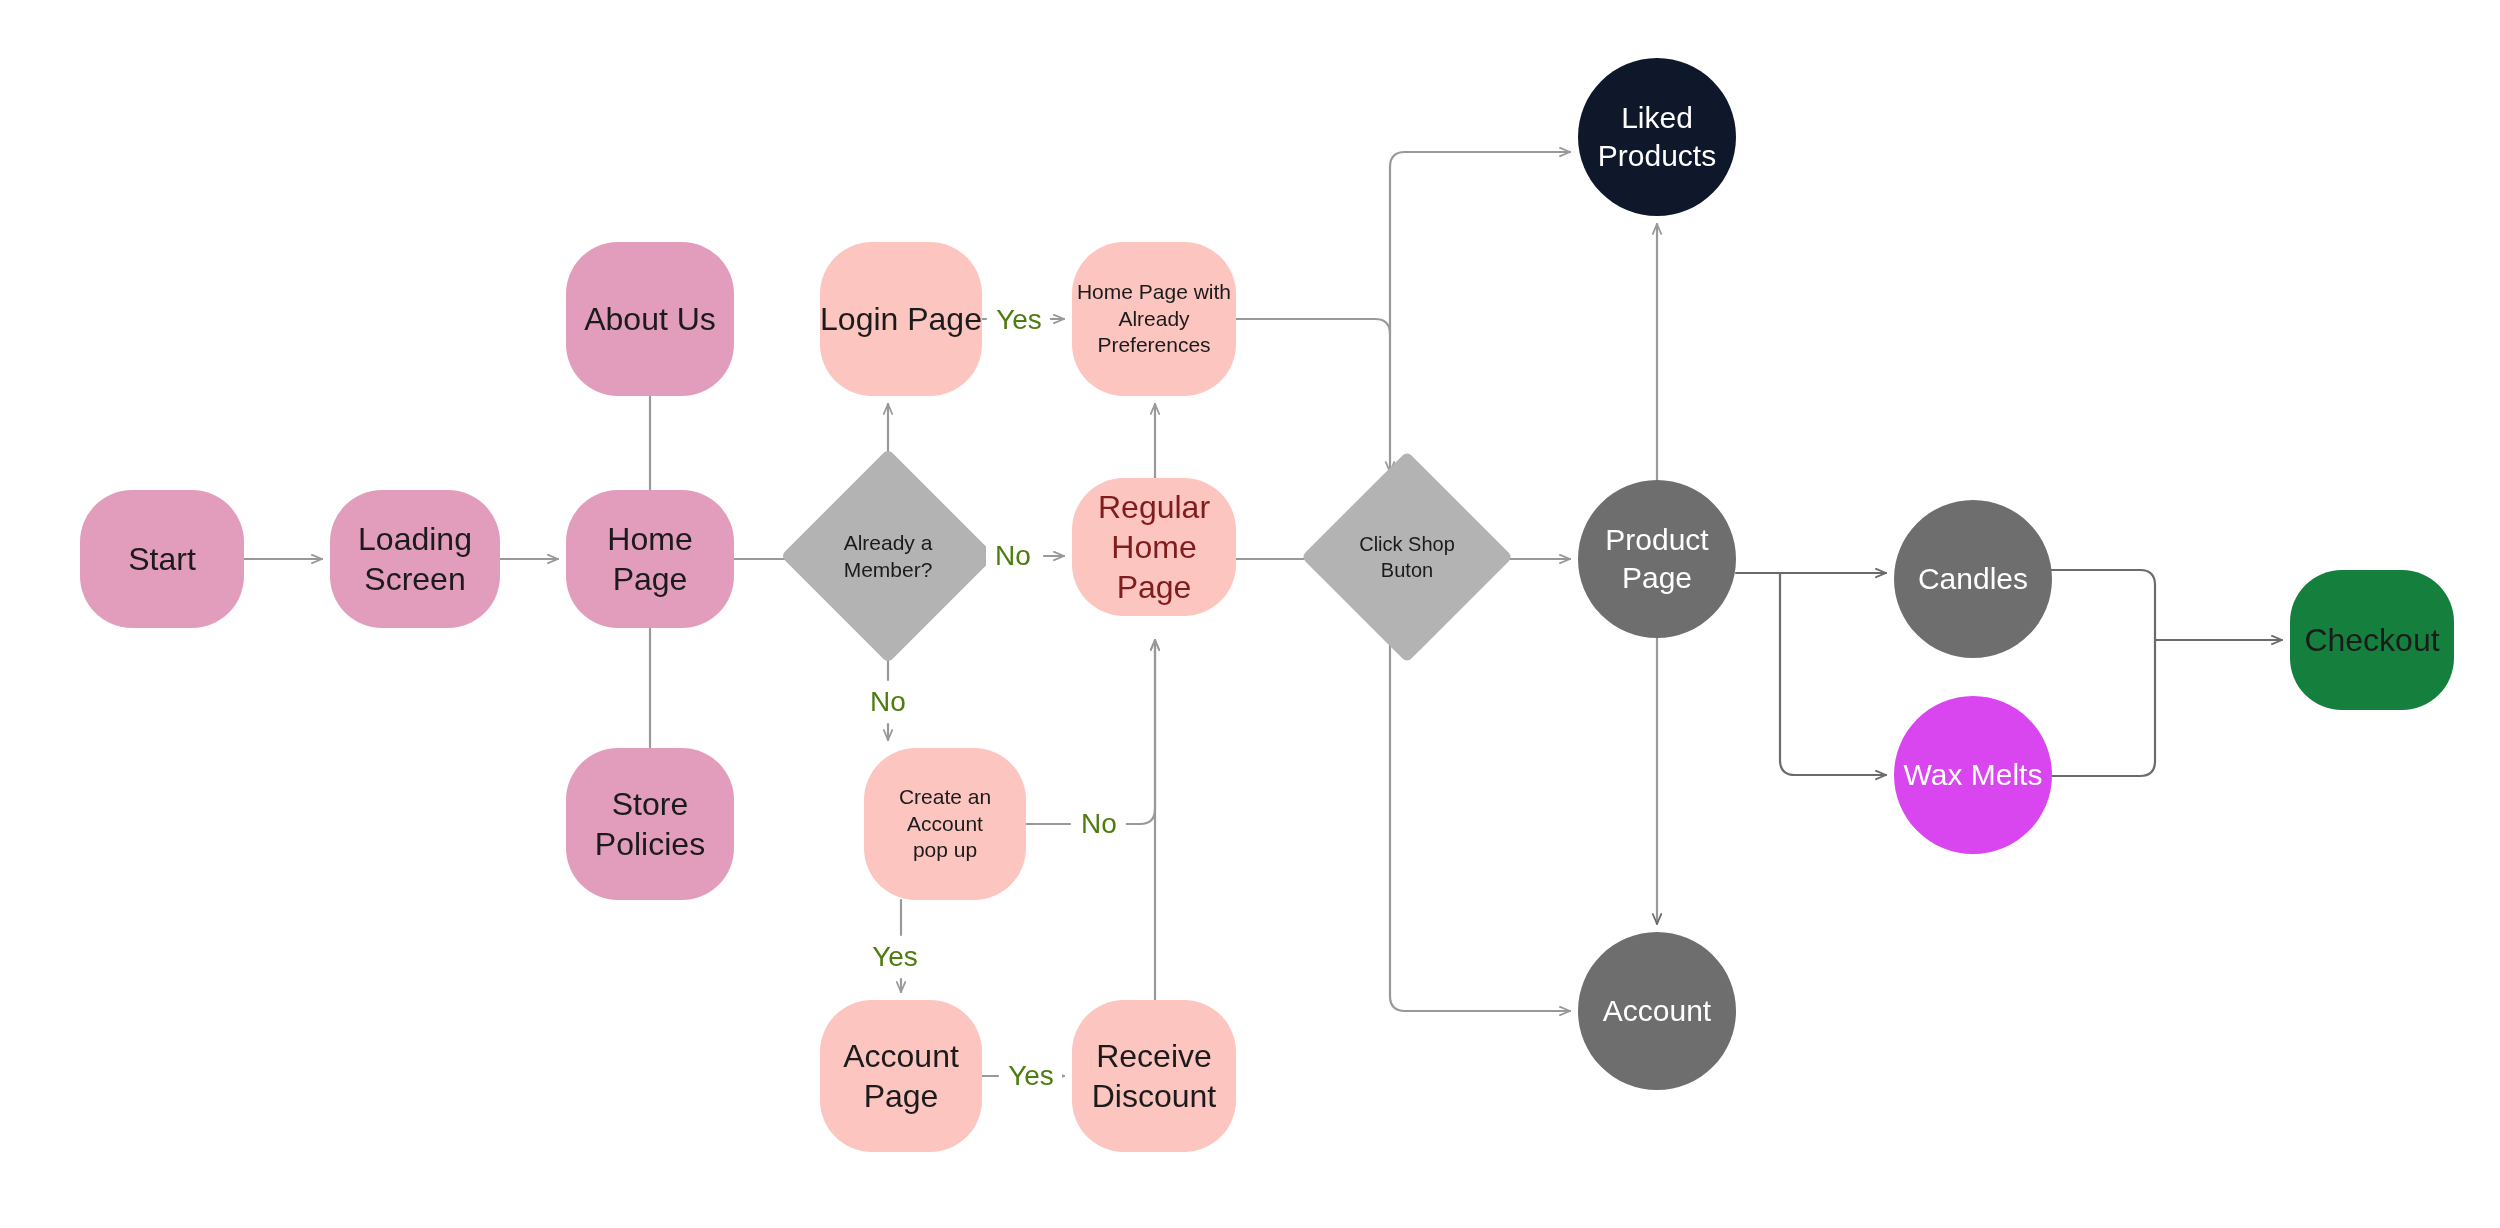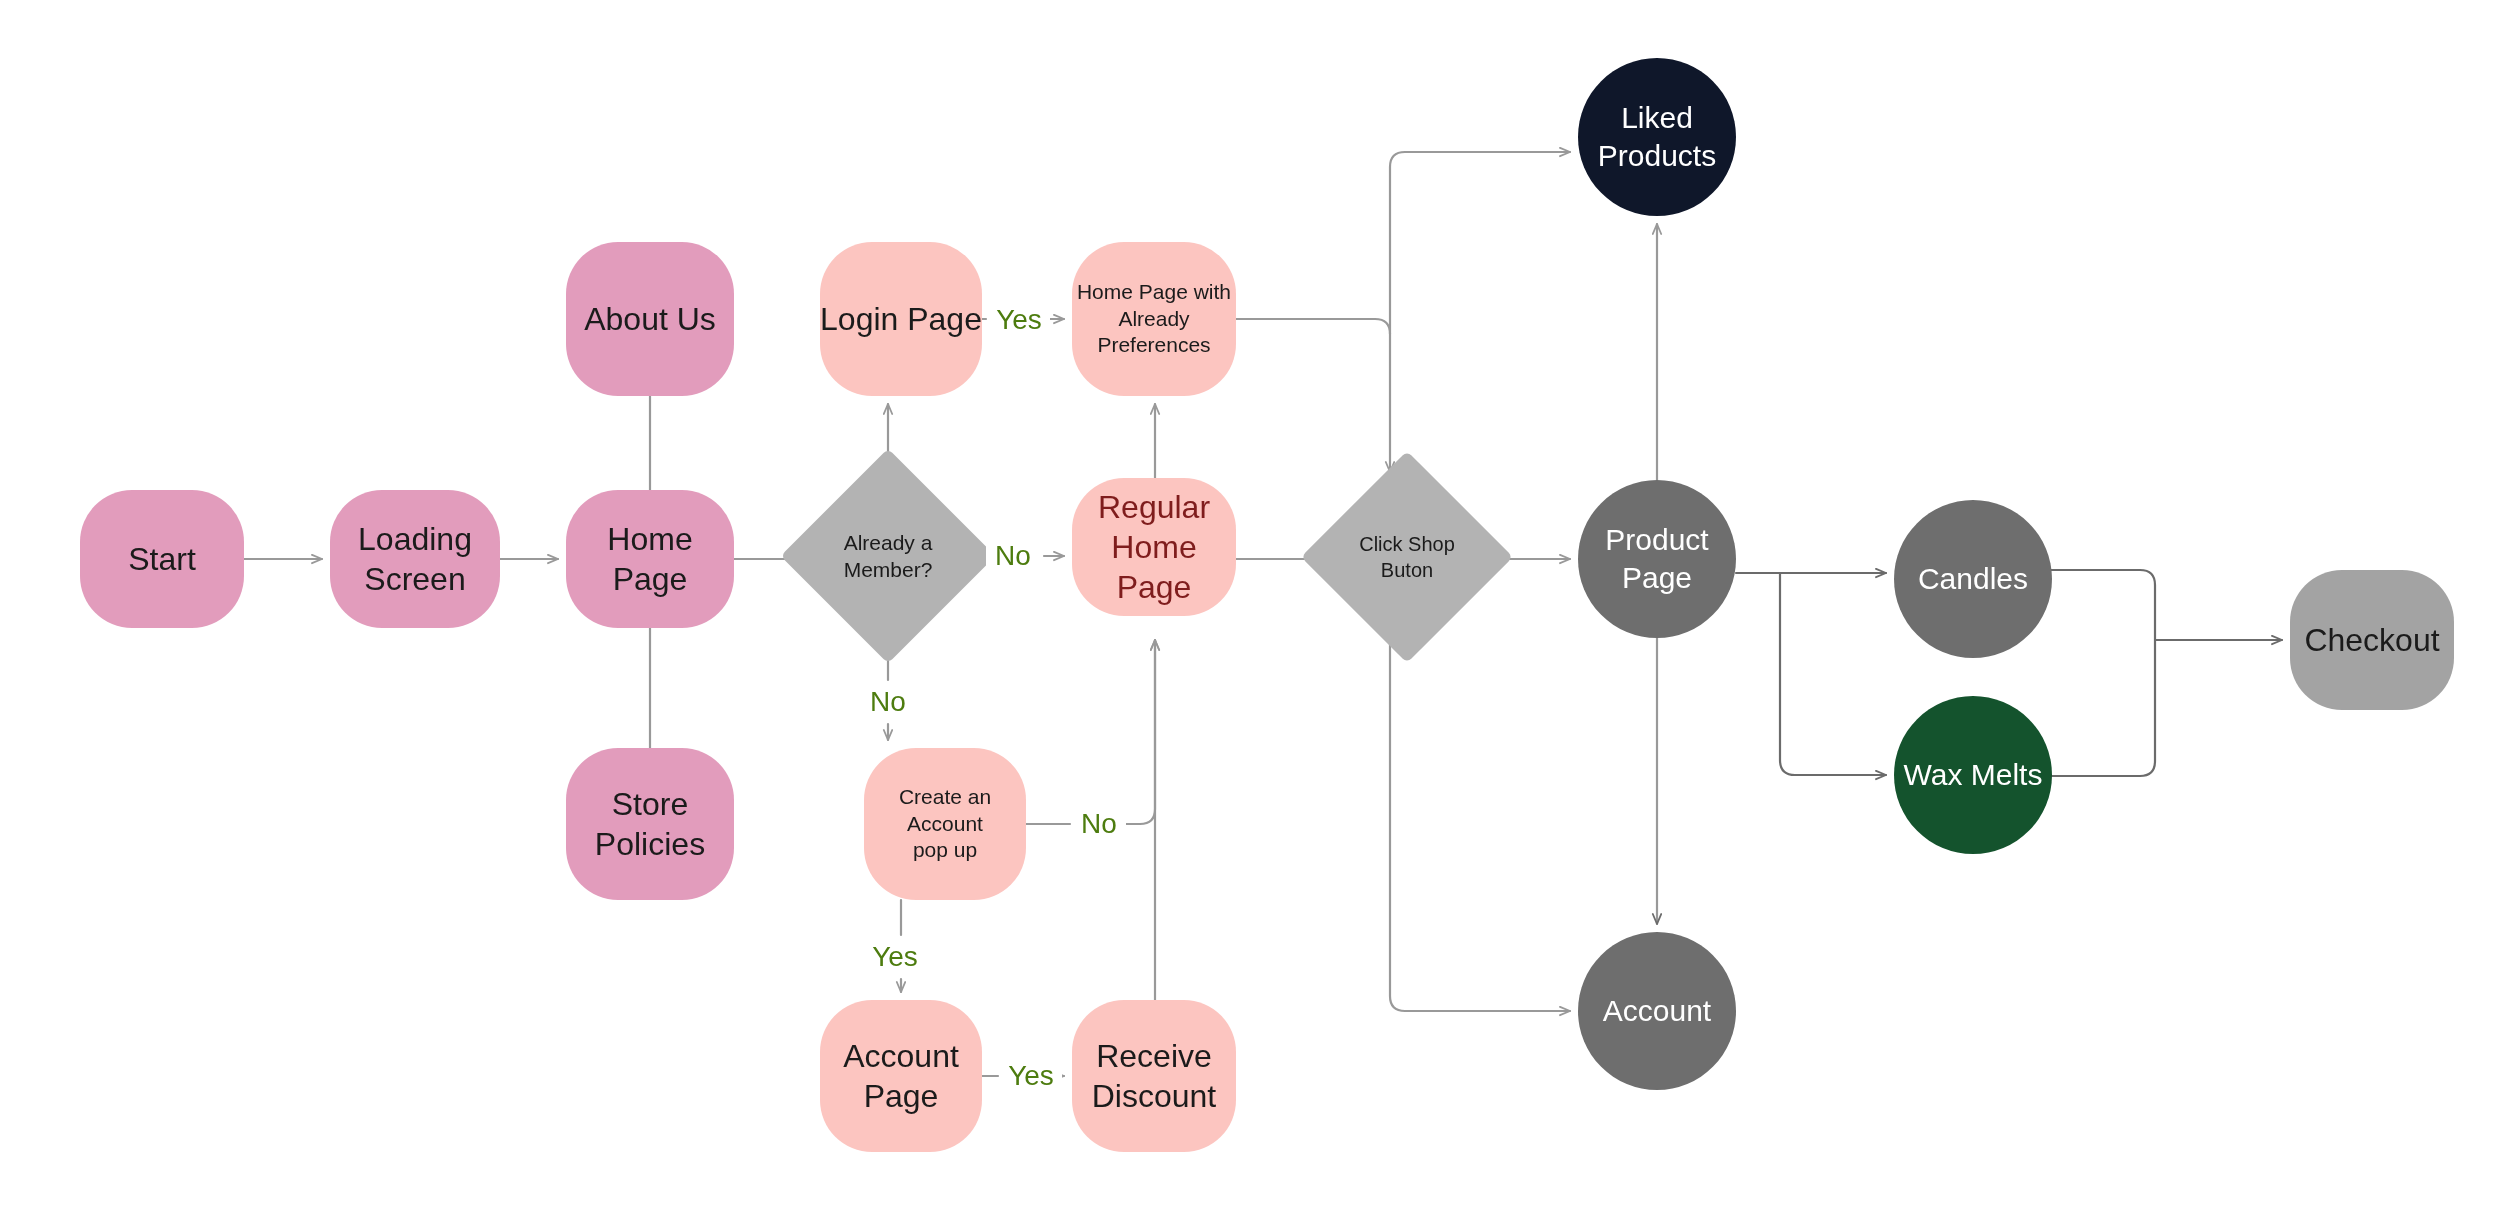--- a/index.html
+++ b/index.html
@@ -159,23 +159,23 @@
   <div class="node circle" style="left:1578px;top:58px;width:158px;height:158px;background:#0f172a;color:#ffffff;font-size:30px;">Liked
 Products</div>
 
   <div class="node circle" style="left:1578px;top:480px;width:158px;height:158px;background:#6e6e6e;color:#ffffff;font-size:30px;">Product
 Page</div>
 
   <div class="node circle" style="left:1578px;top:932px;width:158px;height:158px;background:#6e6e6e;color:#ffffff;font-size:30px;">Account</div>
 
   <div class="node circle" style="left:1894px;top:500px;width:158px;height:158px;background:#6e6e6e;color:#ffffff;font-size:30px;">Candles</div>
 
-  <div class="node circle" style="left:1894px;top:696px;width:158px;height:158px;background:#14532d;color:#ffffff;font-size:30px;">Wax Melts</div>
+  <div class="node circle" style="left:1894px;top:696px;width:158px;height:158px;background:#d946ef;color:#ffffff;font-size:30px;">Wax Melts</div>
 
-  <div class="node rounded" style="left:2290px;top:570px;width:164px;height:140px;background:#a3a3a3;color:#1b1b1b;font-size:32px;">Checkout</div>
+  <div class="node rounded" style="left:2290px;top:570px;width:164px;height:140px;background:#15803d;color:#1b1b1b;font-size:32px;">Checkout</div>
 
   <div class="edge-label" style="left:988px;top:300px;width:62px;height:40px;">Yes</div>
 
   <div class="edge-label" style="left:986px;top:536px;width:54px;height:40px;">No</div>
 
   <div class="edge-label" style="left:861px;top:682px;width:54px;height:40px;">No</div>
 
   <div class="edge-label" style="left:1072px;top:804px;width:54px;height:40px;">No</div>
 
   <div class="edge-label" style="left:864px;top:937px;width:62px;height:40px;">Yes</div>

